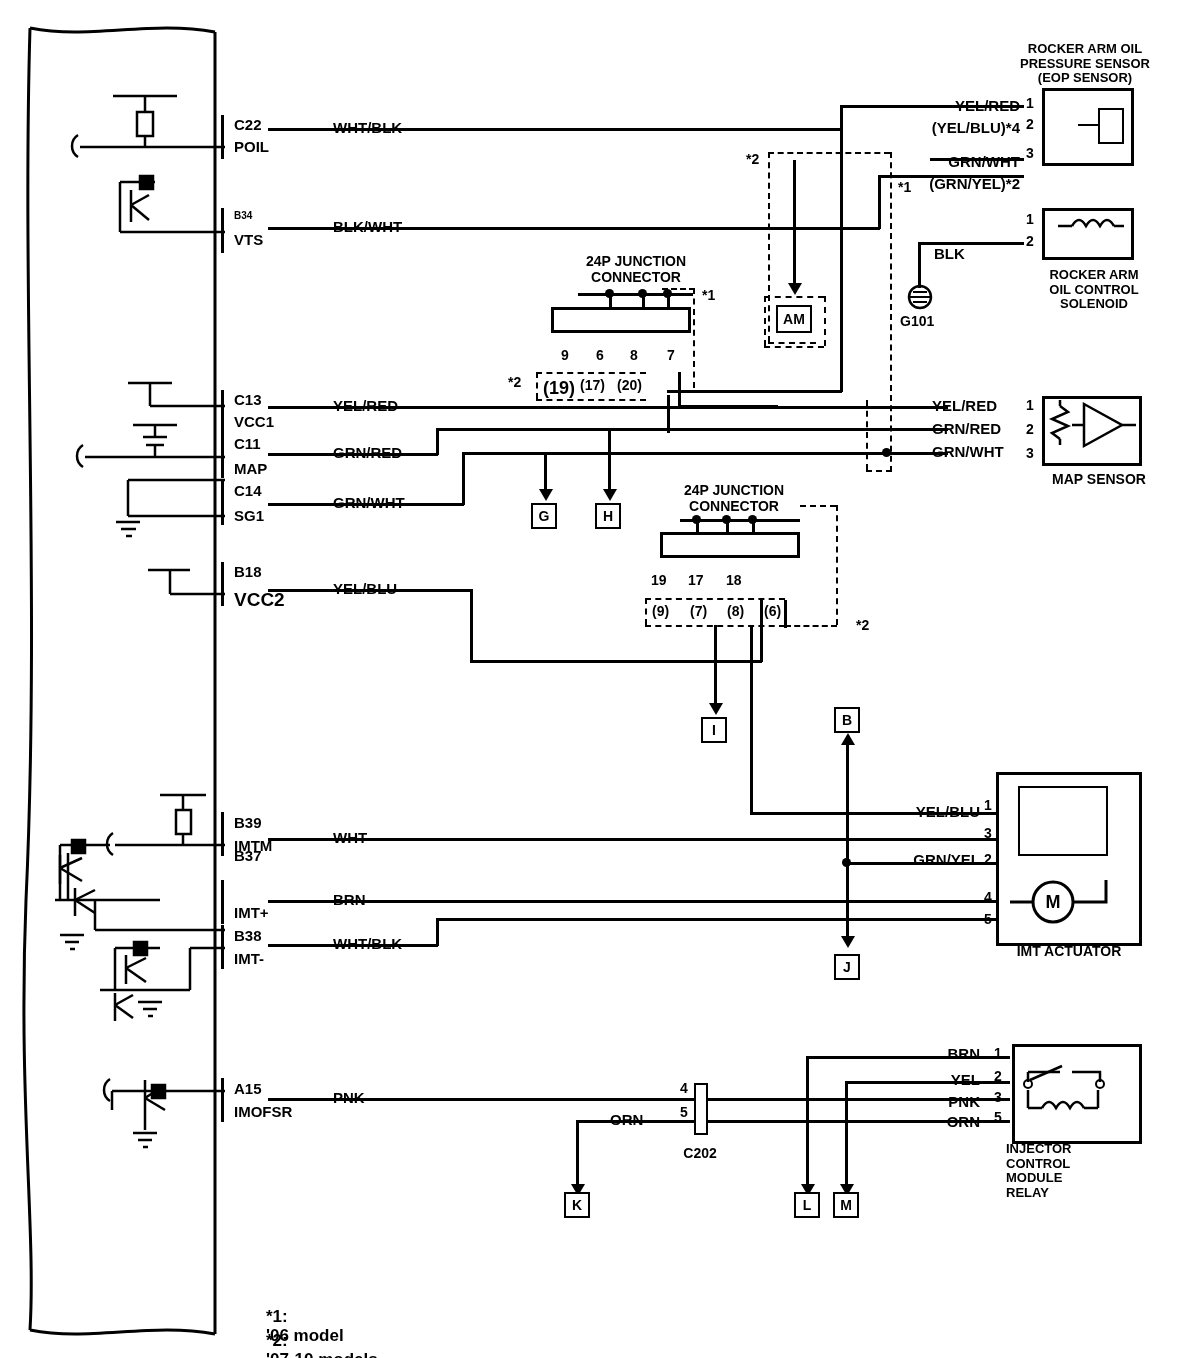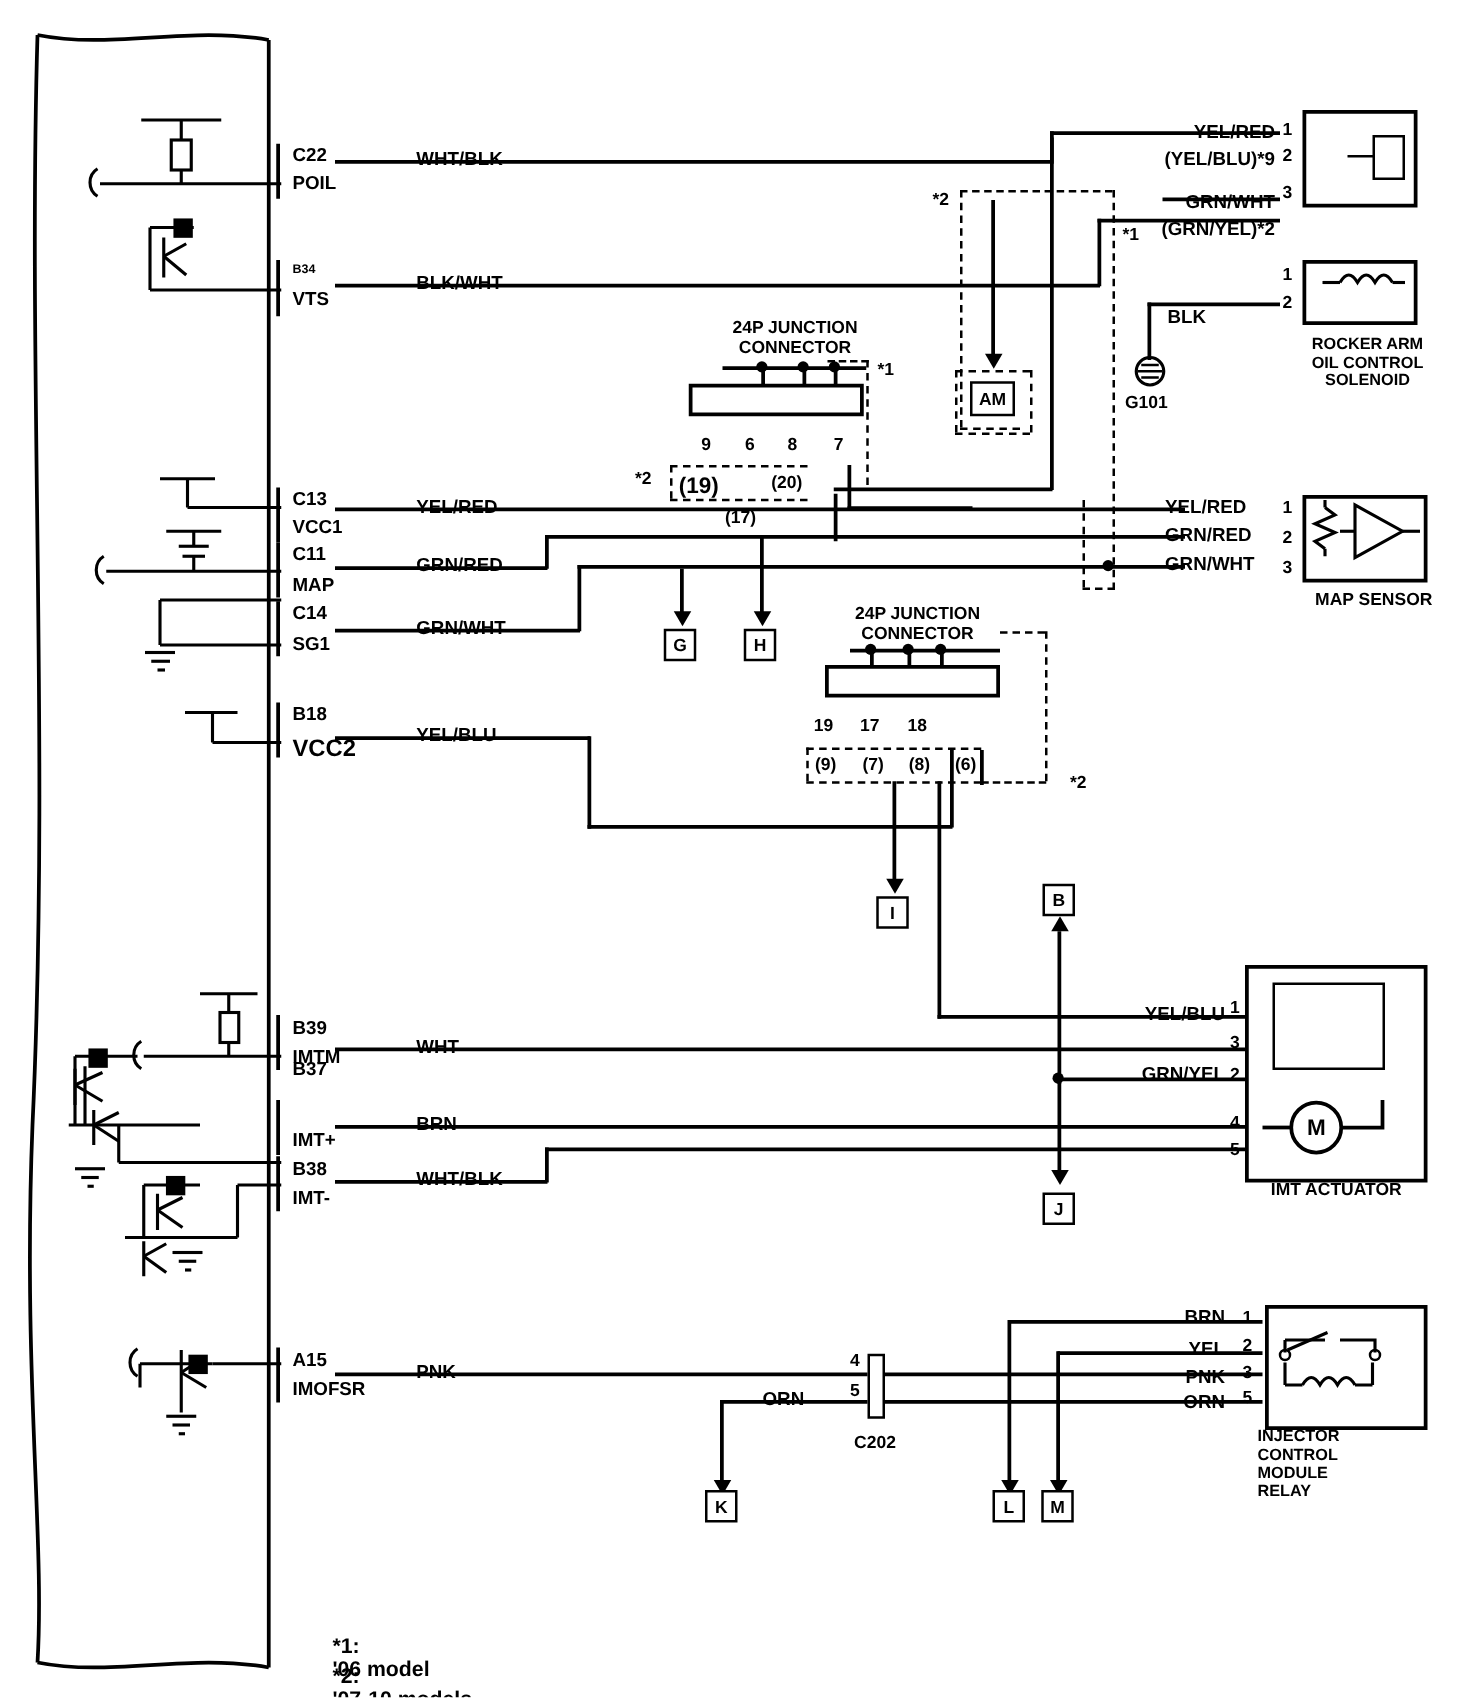--- a/index.html
+++ b/index.html
@@ -318,21 +318,21 @@
   <div class="wire vw" style="left:642px; top:293px; height:16px;"></div>
   <div class="wire vw" style="left:667px; top:293px; height:16px;"></div>
 
   <div class="lbl" style="left:561px; top:348px; font-size:14px;">9</div>
   <div class="lbl" style="left:596px; top:348px; font-size:14px;">6</div>
   <div class="lbl" style="left:630px; top:348px; font-size:14px;">8</div>
   <div class="lbl" style="left:667px; top:348px; font-size:14px;">7</div>
 
   <div class="lbl" style="left:508px; top:375px; font-size:14px;">*2</div>
   <div class="lbl" style="left:543px; top:378px; font-size:18px;">(19)</div>
-  <div class="lbl" style="left:580px; top:378px; font-size:14px;margin-top:28px;">(17)</div>
+  <div class="lbl" style="left:580px; top:378px; font-size:14px;">(17)</div>
   <div class="lbl" style="left:617px; top:378px; font-size:14px;">(20)</div>
   <div class="lbl" style="left:702px; top:288px; font-size:14px;">*1</div>
 
   <div class="dashdot dd-h" style="left:536px; top:372px; width:110px;"></div>
   <div class="dashdot dd-h" style="left:536px; top:399px; width:110px;"></div>
   <div class="dashdot dd-v" style="left:536px; top:372px; height:27px;"></div>
 
   <div class="dashdot dd-v" style="left:693px; top:288px; height:100px;"></div>
   <div class="dashdot dd-h" style="left:662px; top:288px; width:33px;"></div>
 
@@ -382,30 +382,33 @@
 
   <div class="wire vw" style="left:714px; top:625px; height:82px;"></div>
   <div class="arrow-down" style="left:709px; top:703px;"></div>
   <div class="refbox" style="left:701px; top:717px; width:26px; height:26px;">I</div>
 
   <div class="wire vw" style="left:750px; top:625px; height:190px;"></div>
   <div class="wire hw" style="left:750px; top:812px; width:248px;"></div>
 
   <div class="wire vw" style="left:784px; top:600px; height:28px;"></div>
 
+  <div class="lbl center" style="left:1000px; top:42px; width:170px; font-size:13px;">ROCKER ARM OIL
+PRESSURE SENSOR
+(EOP SENSOR)</div>
   <div class="box" style="left:1042px; top:88px; width:92px; height:78px;"></div>
   <div class="box thin" style="left:1098px; top:108px; width:26px; height:36px;"></div>
   <div class="wire hw thin" style="left:1078px; top:124px; width:22px;"></div>
 
   <div class="lbl" style="left:1026px; top:96px; font-size:14px;">1</div>
   <div class="lbl" style="left:1026px; top:117px; font-size:14px;">2</div>
   <div class="lbl" style="left:1026px; top:146px; font-size:14px;">3</div>
 
   <div class="lbl right" style="left:886px; top:98px;  width:134px; font-size:15px;">YEL/RED</div>
-  <div class="lbl right" style="left:886px; top:120px; width:134px; font-size:15px;">(YEL/BLU)*9</div>
+  <div class="lbl right" style="left:886px; top:120px; width:134px; font-size:15px;">(YEL/BLU)*4</div>
   <div class="lbl right" style="left:886px; top:154px; width:134px; font-size:15px;">GRN/WHT</div>
   <div class="lbl right" style="left:886px; top:176px; width:134px; font-size:15px;">(GRN/YEL)*2</div>
 
   <div class="wire hw" style="left:930px; top:158px; width:94px;"></div>
 
   <div class="lbl" style="left:746px; top:152px; font-size:14px;">*2</div>
   <div class="dashdot dd-h" style="left:768px; top:152px; width:122px;"></div>
   <div class="dashdot dd-v" style="left:768px; top:152px; height:190px;"></div>
   <div class="dashdot dd-h" style="left:768px; top:342px; width:48px;"></div>
   <div class="dashdot dd-v" style="left:890px; top:152px; height:320px;"></div>

